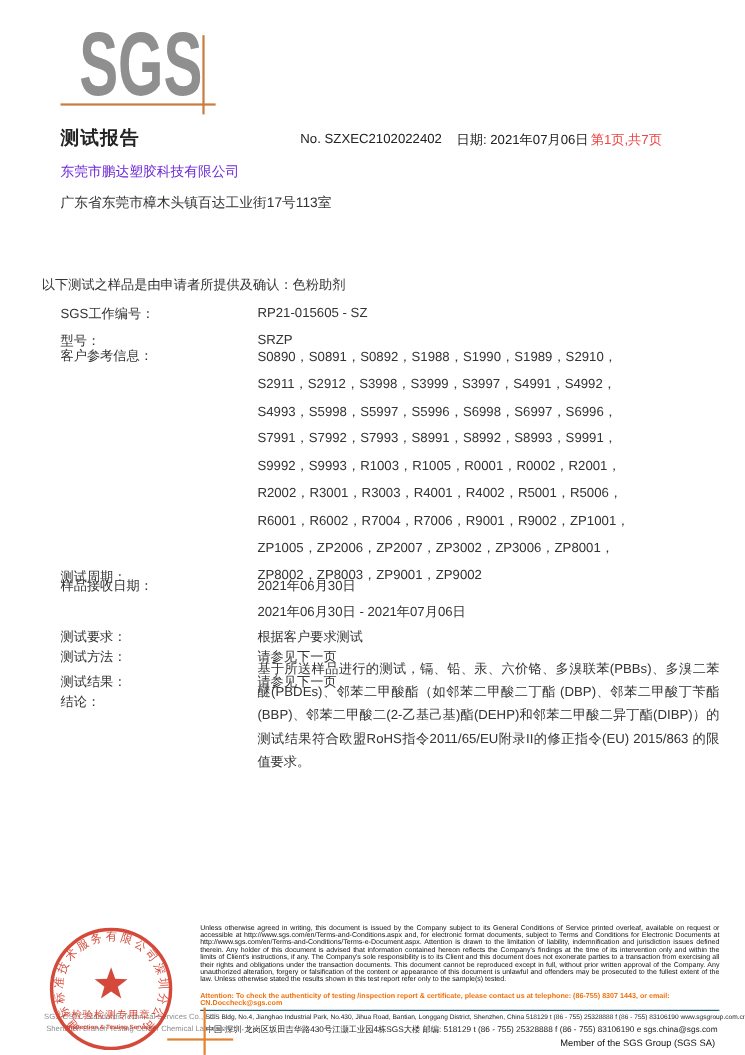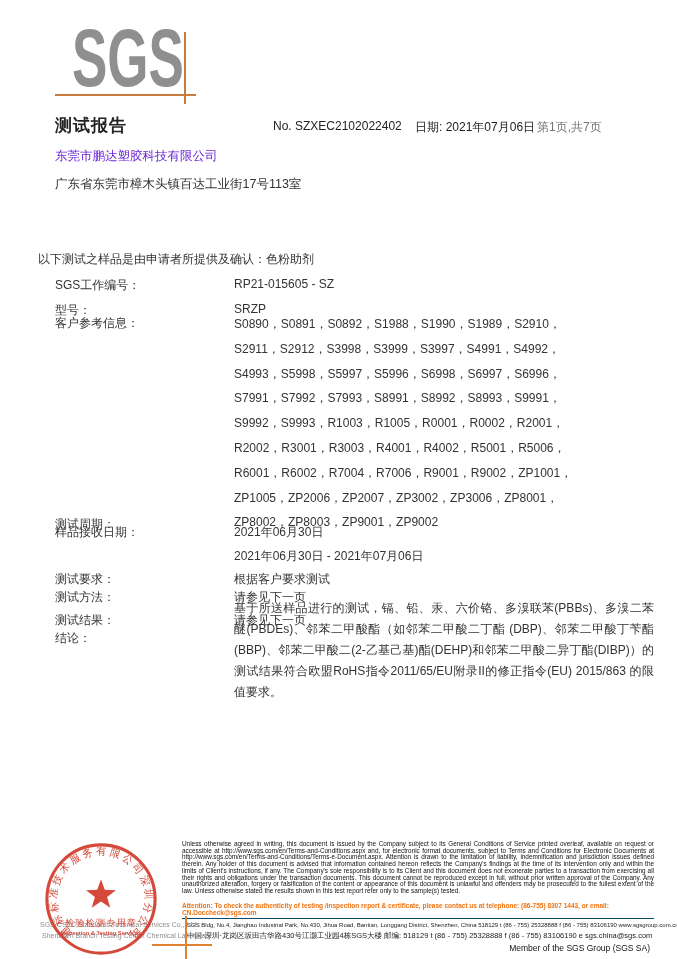--- a/index.html
+++ b/index.html
@@ -10,21 +10,21 @@
     overflow:hidden; margin:0 auto;
   }
   
   .logo-svg { position:absolute; left:68px; top:20px; }
   .logo-underline { position:absolute; left:55px; top:94px; width:141px; height:2px; background:#c87c3e; }
   .logo-vline { position:absolute; left:184px; top:32px; width:2px; height:72px; background:#c87c3e; }
   
   .report-title { position:absolute; left:55px; top:114px; font-size:17px; font-weight:bold; color:#222; letter-spacing:1px; }
   .report-no   { position:absolute; left:233px; top:119px; font-size:12px; color:#222;margin-left:40px; }
   .report-date { position:absolute; left:415px; top:119px; font-size:12px; color:#222; }
-  .report-page { position:absolute; left:537px; top:119px; font-size:12px; color:#737373; }
+  .report-page { position:absolute; left:537px; top:119px; font-size:12px; color:#ef4444; }
   
   .company  { position:absolute; left:55px; top:148px; font-size:12.5px; color:#6d28d9; }
   .companyaddr { position:absolute; left:55px; top:176px; font-size:12.5px; color:#333; }
   
   .intro { position:absolute; left:38px; top:251px; font-size:12px; color:#333; }
   .flabel { position:absolute; left:55px; font-size:12px; color:#333; }
   .fvalue { position:absolute; left:234px; font-size:12px; color:#333; }
   .ref-lines div { line-height:24.8px; white-space:nowrap; }
   .conclusion-val { width:420px; line-height:21px; text-align:justify; }
   

